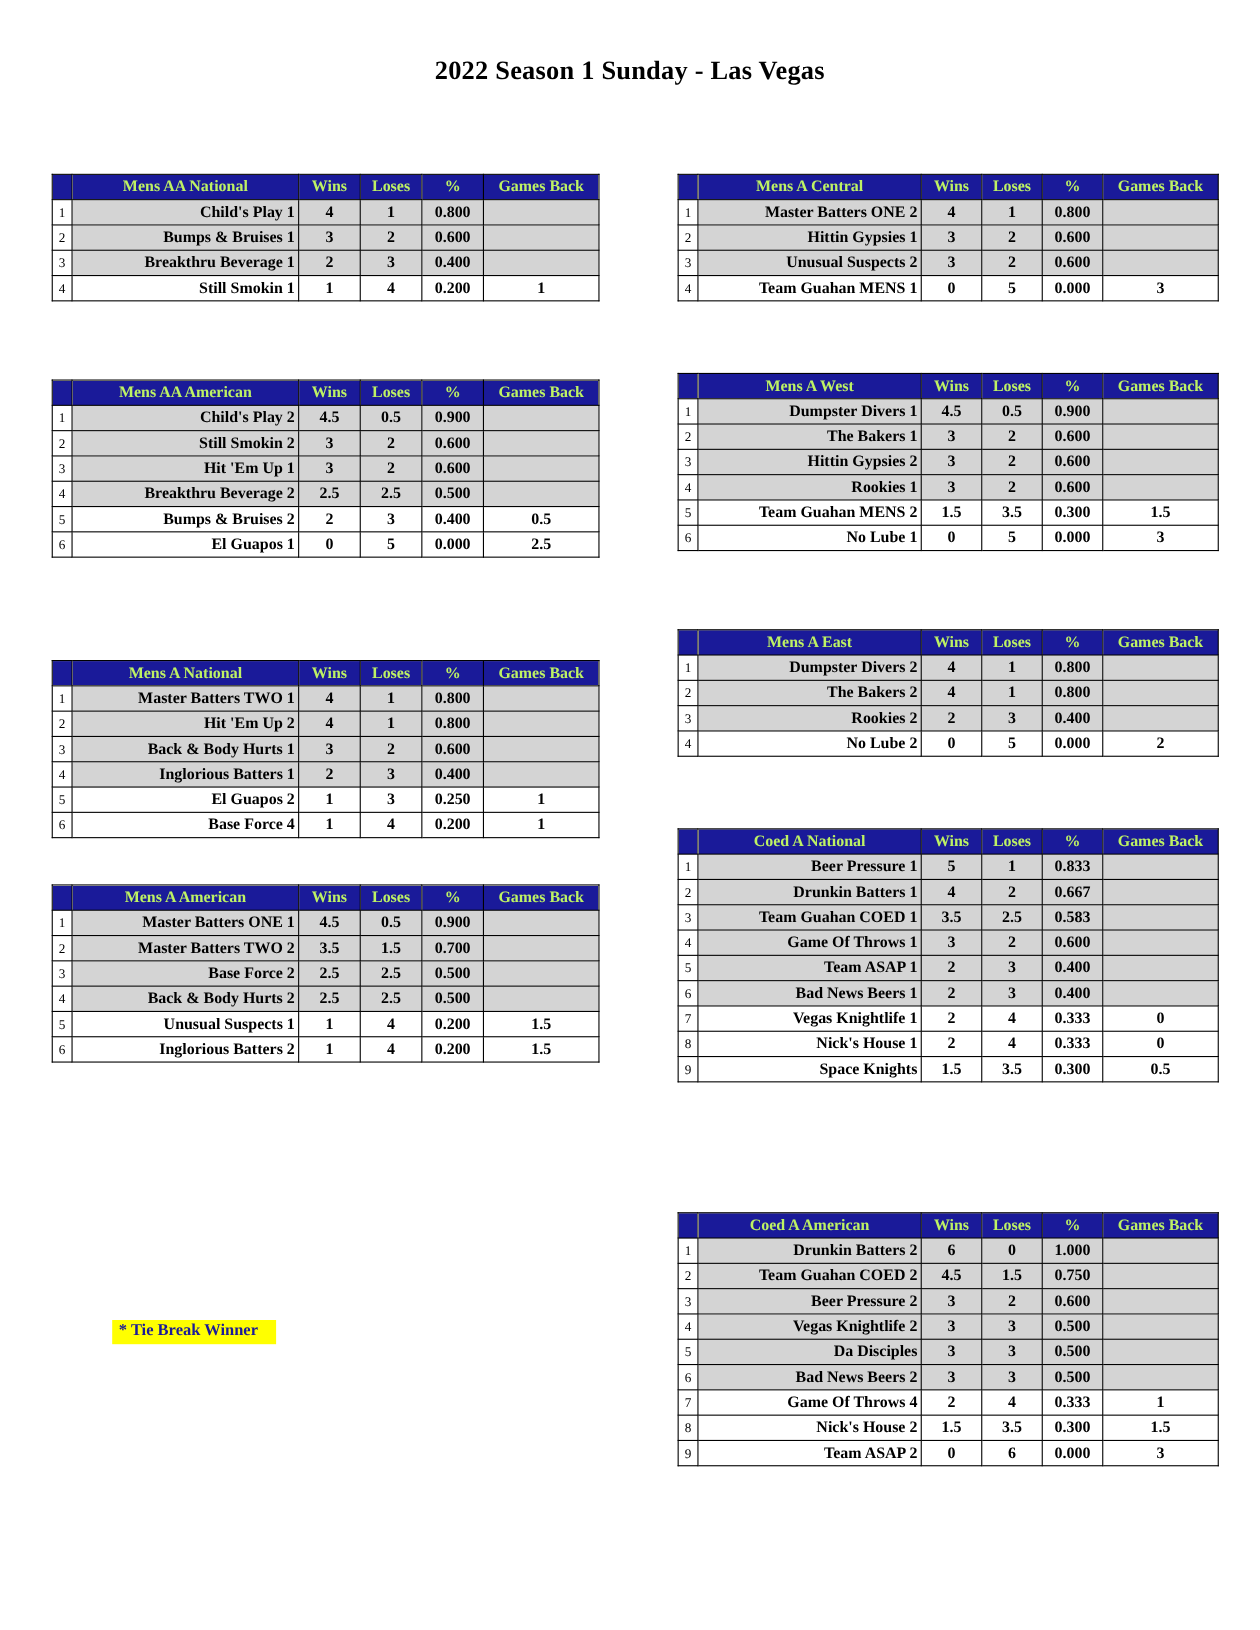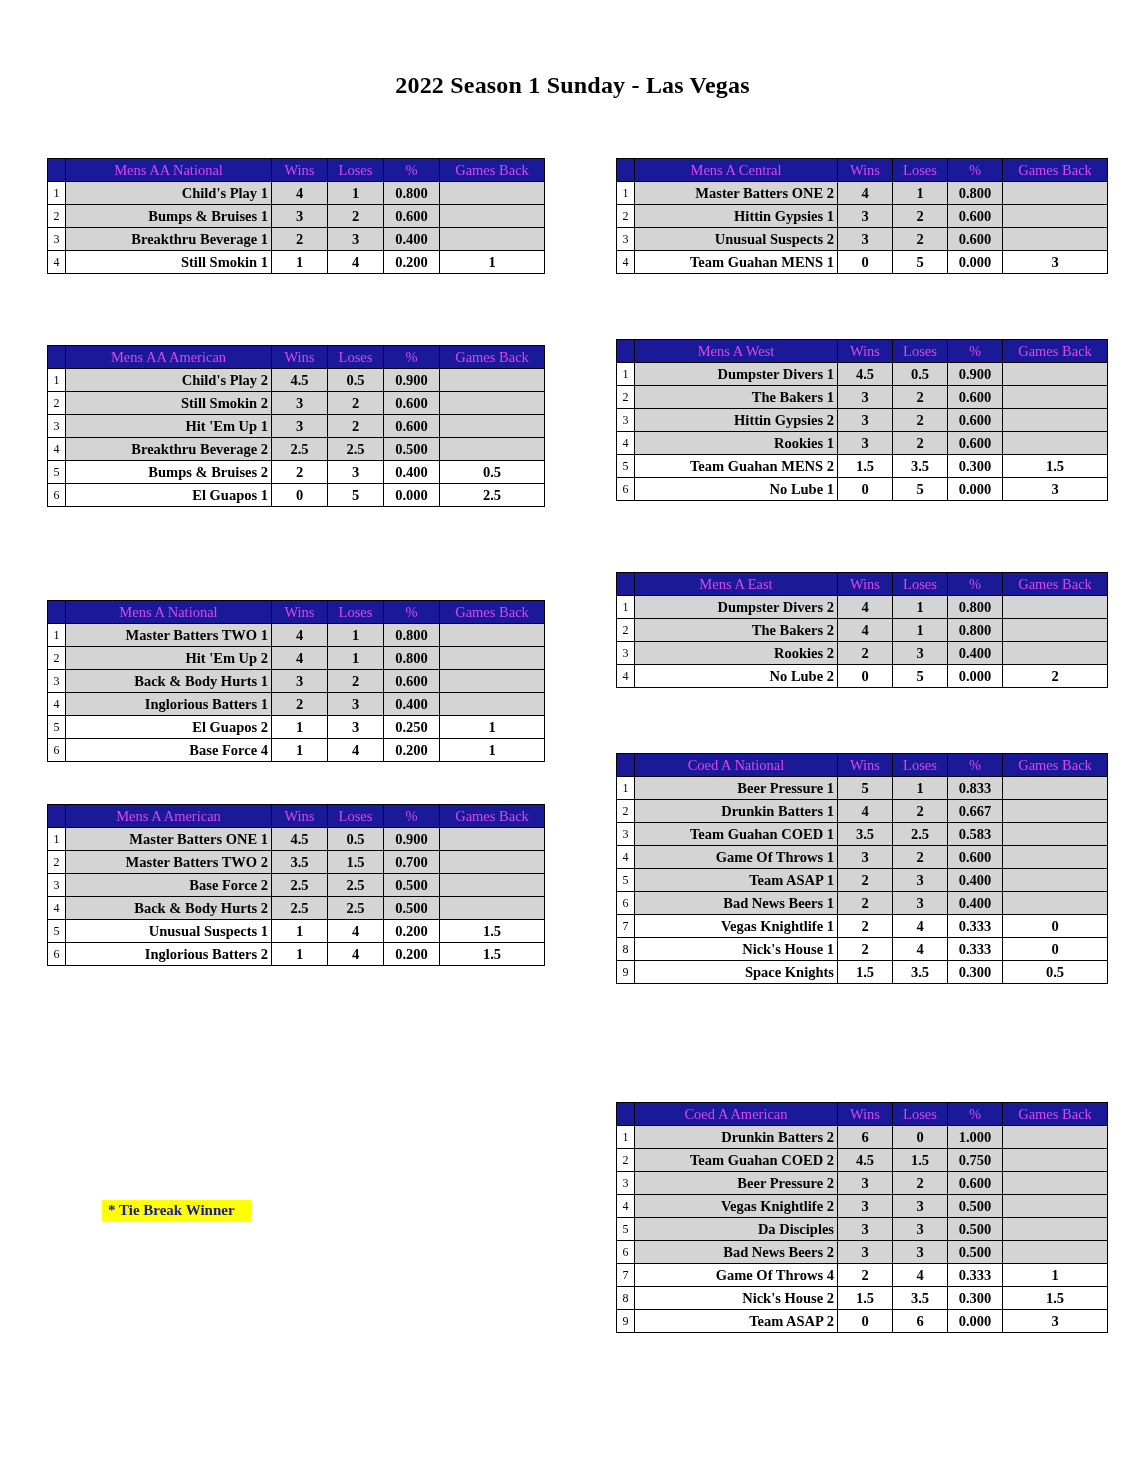--- a/index.html
+++ b/index.html
@@ -12,21 +12,21 @@
     height: 1482px;
     font-family: "Liberation Serif", serif;
     color: #000000;
     position: relative;
   }
   .page-title {
     text-align: center;
     font-size: 24px;
     font-weight: bold;
     letter-spacing: 0.2px;
-    padding-top: 72px;
+    padding-top: 52px;
     margin: 0;
   }
   .columns {
     position: absolute;
     top: 158px;
     left: 0;
     width: 1145px;
   }
   .col-left {
     position: absolute;
@@ -50,22 +50,22 @@
   table.standings td {
     border: 1px solid #000000;
     padding: 1px 3px;
     height: 23px;
     box-sizing: border-box;
     overflow: hidden;
     white-space: nowrap;
   }
   thead th {
     background: #1a1a99;
-    color: #d946ef;
-    font-weight: normal;
+    color: #bef264;
+    font-weight: bold;
     text-align: center;
     font-size: 14.5px;
   }
   thead th.rank-head {
     background: #1a1a99;
     border-right: 1px solid #000;
   }
   td.rank {
     width: 18px;
     text-align: center;

